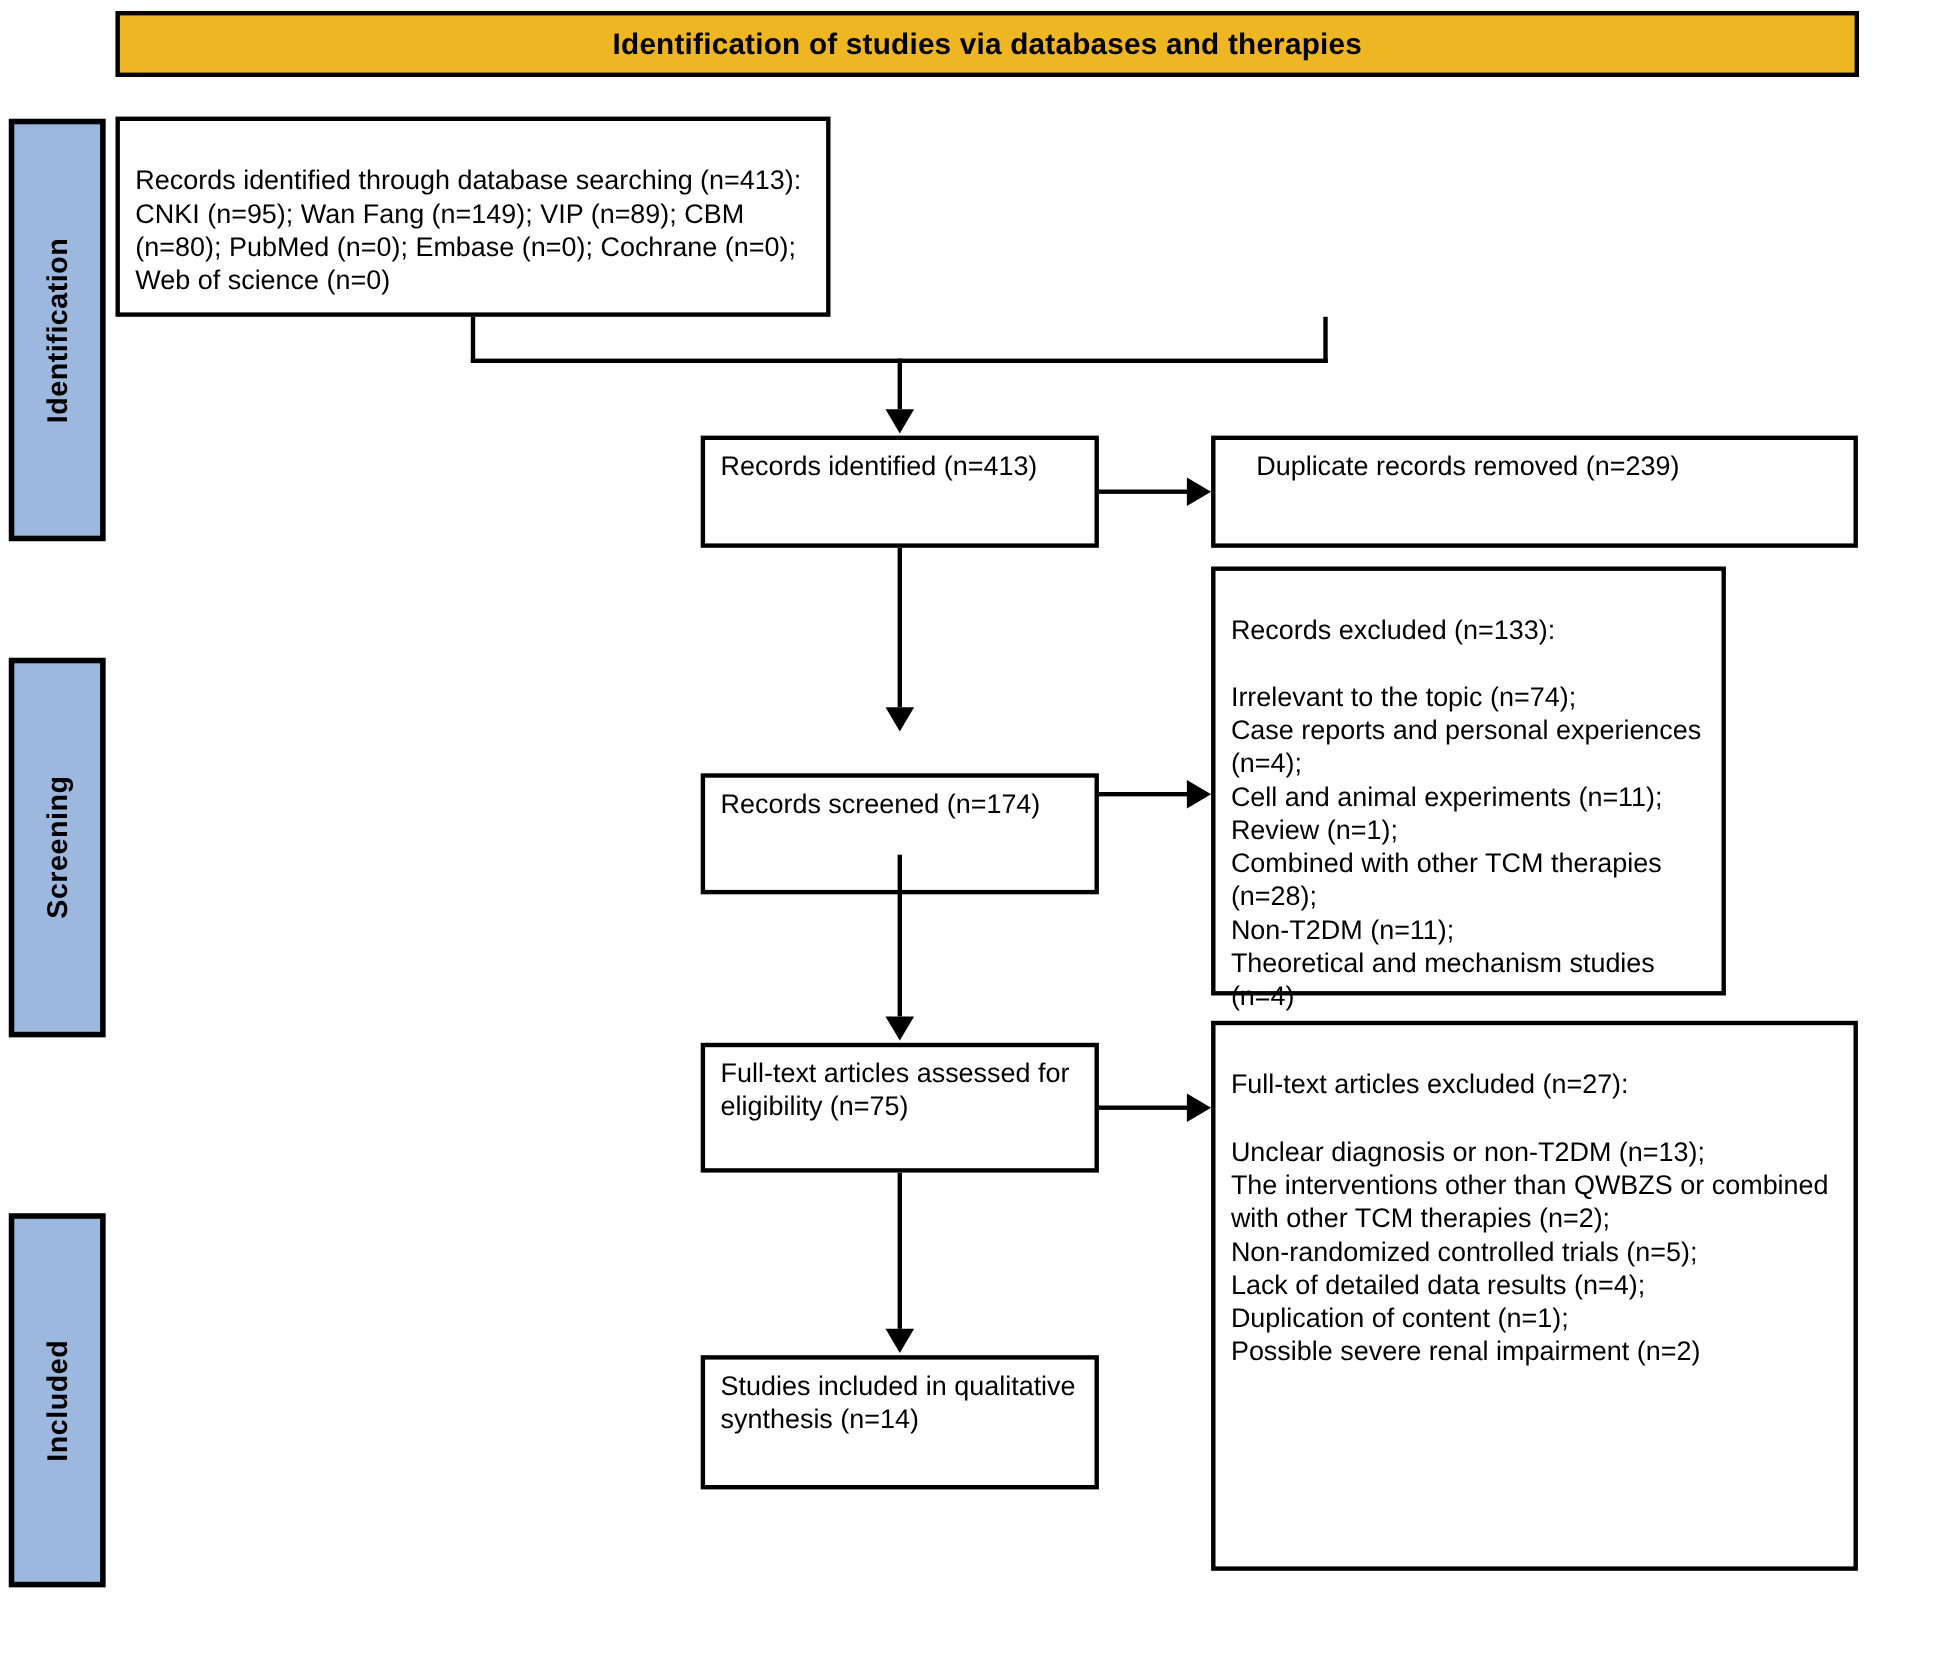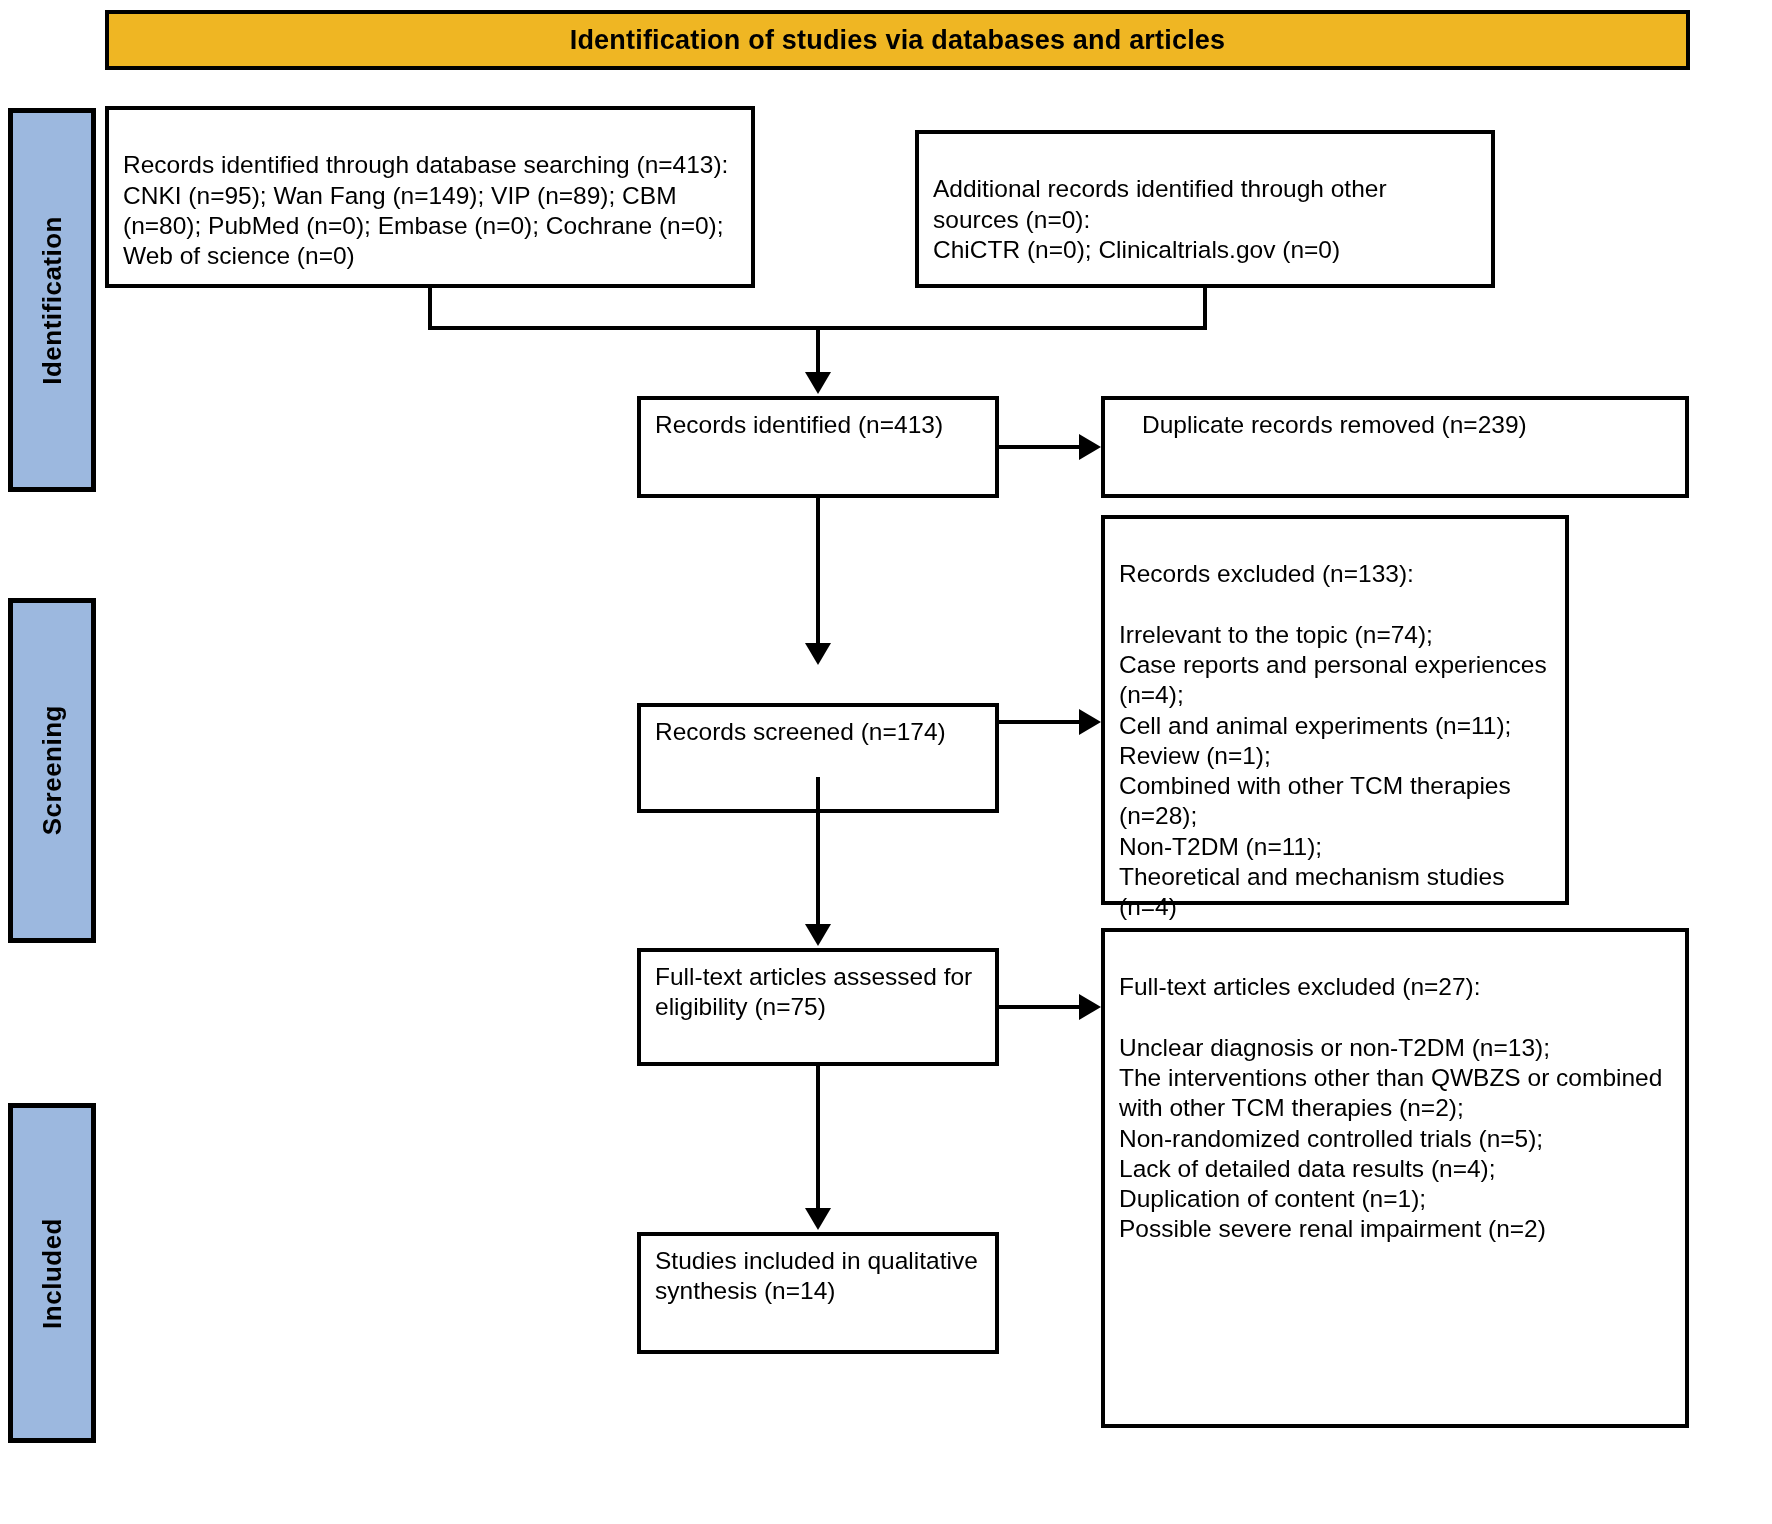--- a/index.html
+++ b/index.html
@@ -67,42 +67,38 @@
     border-bottom:13px solid transparent;
     border-left:22px solid #000;
   }
 </style>
 </head>
 <body>
 
 <div class="stage">
 
   <div class="banner" style="background: rgb(239, 182, 35);">
-    <div class="banner-title">Identification of studies via databases and articles</div>
+    <div class="banner-title">Identification of studies via databases and therapies</div>
   </div>
 
   <div class="sidebar" id="sb-identification" style="background: rgb(156, 184, 223);">
     <span>Identification</span>
   </div>
   <div class="sidebar" id="sb-screening" style="background: rgb(156, 184, 223);">
     <span>Screening</span>
   </div>
   <div class="sidebar" id="sb-included" style="background: rgb(156, 184, 223);">
     <span>Included</span>
   </div>
 
   <div class="box" id="box-db">
     <div class="inner">Records identified through database searching (n=413):
 CNKI (n=95); Wan Fang (n=149); VIP (n=89); CBM (n=80); PubMed (n=0); Embase (n=0); Cochrane (n=0); Web of science (n=0)</div>
   </div>
 
-  <div class="box" id="box-other">
-    <div class="inner">Additional records identified through other sources (n=0):
-ChiCTR (n=0); Clinicaltrials.gov (n=0)</div>
-  </div>
 
   <div class="ln" style="left:428px; top:288px; width:4px; height:42px;"></div>
   <div class="ln" style="left:1203px; top:288px; width:4px; height:42px;"></div>
   <div class="ln" style="left:428px; top:326px; width:779px; height:4px;"></div>
   <div class="ln" style="left:816px; top:326px; width:4px; height:46px;"></div>
   <div class="arrow-down" style="left:805px; top:372px;"></div>
 
   <div class="box center-text" id="box-identified">
     <div class="inner">Records identified (n=413)</div>
   </div>

